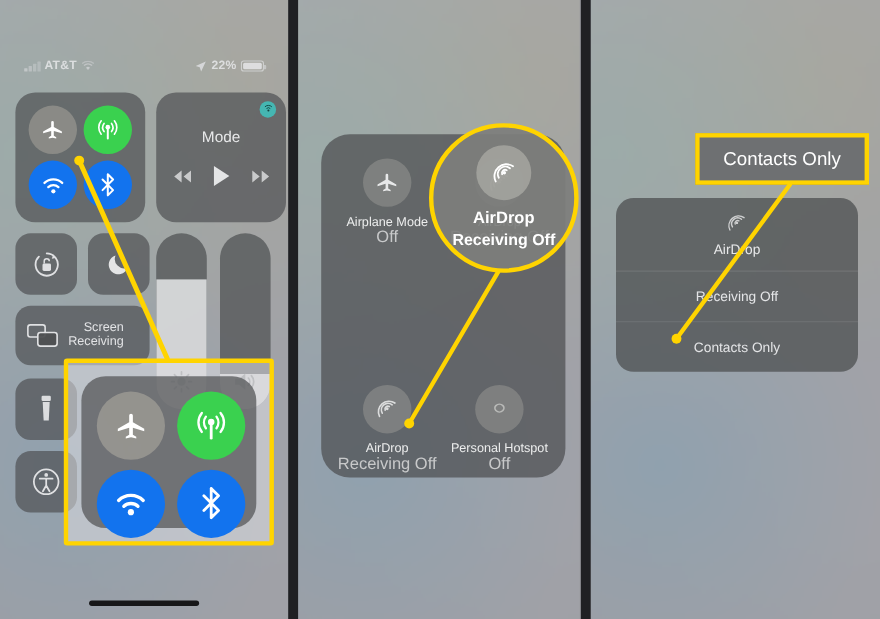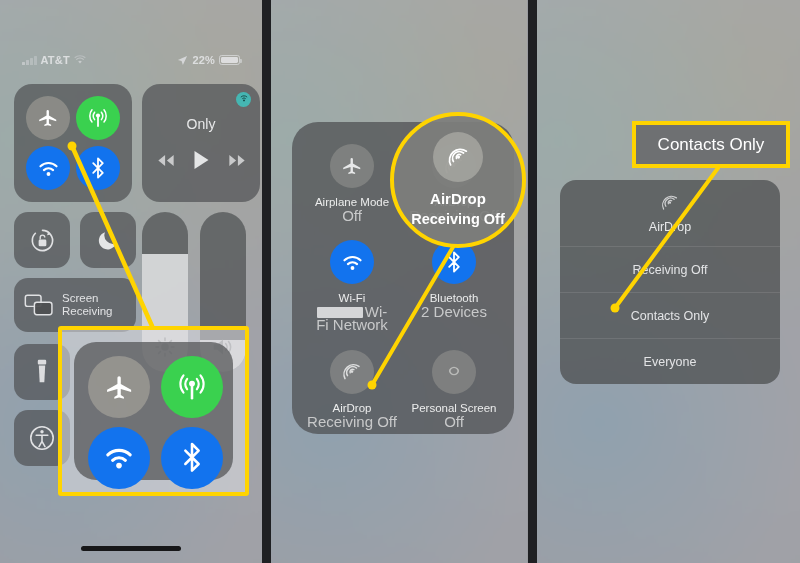--- a/index.html
+++ b/index.html
@@ -108,21 +108,21 @@
 
   .row2 { position:absolute; left:0; top:128px; }
   .sq { position:absolute; width:56px;height:56px;border-radius:14px;
         background: rgba(78,80,82,.70); display:flex;align-items:center;justify-content:center;}
   .sq.s1{left:0;top:0}.sq.s2{left:66px;top:0}
   .mirror {
     position:absolute;left:0;top:66px;width:122px;height:54px;border-radius:14px;
     background: rgba(78,80,82,.70); display:flex;align-items:center;gap:8px;padding-left:10px;
     box-sizing:border-box;
   }
-  .mirror .lbl{color:#e2e3e5;font-size:11.5px;line-height:13px;}
+  .mirror .lbl{color:#e2e3e5;font-size:11.5px;line-height:13px;text-align:right;}
   .sq.s3{left:0;top:132px}.sq.s4{left:0;top:198px}
 
   .slider {
     position:absolute; width:46px; height:160px; border-radius:23px;
     background: rgba(78,80,82,.72); overflow:hidden;
   }
   .slider .fill{position:absolute;left:0;right:0;bottom:0;background:rgba(225,226,228,.88);}
   .slider .gi{position:absolute;left:0;right:0;bottom:14px;display:flex;justify-content:center;}
   #slider-brightness{left:128px;top:128px}
   #slider-volume{left:186px;top:128px}
@@ -280,21 +280,21 @@
       <div class="media">
         <div class="airplay-badge">
           <svg width="10" height="10" viewBox="0 0 14 14">
             <g stroke="#12423f" stroke-width="1.2" fill="none">
                 <path d="M4.6 5.2a3.4 3.4 0 0 1 4.8 0"></path>
                 <path d="M2.6 3a6.2 6.2 0 0 1 8.8 0"></path>
               </g>
             <circle cx="7" cy="7.6" r="1.3" fill="#12423f"></circle>
           </svg>
         </div>
-        <div class="title">Only</div>
+        <div class="title">Mode</div>
         <div class="ctrls">
           <svg width="18" height="13" viewBox="0 0 20 14">
             <path d="M9 1 L9 13 L1.5 7 Z M18.5 1 L18.5 13 L11 7 Z" fill="#c9cacb"></path>
           </svg>
           <svg width="17" height="20" viewBox="0 0 17 20">
             <path d="M1.5 1 L15.5 10 L1.5 19 Z" fill="#e4e5e6"></path>
           </svg>
           <svg width="18" height="13" viewBox="0 0 20 14">
             <path d="M1.5 1 L1.5 13 L9 7 Z M11 1 L11 13 L18.5 7 Z" fill="#c9cacb"></path>
           </svg>
@@ -390,44 +390,21 @@
                   <path d="M5 18.6a9.6 9.6 0 0 1 14-12.2"></path>
                 <path d="M10.2 12.8a2.6 2.6 0 0 1 3.7-3.2"></path>
               </g>
               <circle cx="12" cy="11.6" r="1.3" fill="#eceded"></circle>
             </svg>
           </div>
           <div class="name">AirDrop</div>
           <div class="sub">Receiving Off</div>
         </div>
 
-        <div class="conn-item" id="conn-wifi">
-          <div class="bubble blue">
-            <svg width="23" height="19" viewBox="0 0 24 19">
-              <circle cx="12" cy="15.2" r="2" fill="#fff"></circle>
-              <path d="M7.2 11.2a7 7 0 0 1 9.6 0" stroke="#fff" stroke-width="2.2" fill="none" stroke-linecap="round"></path>
-              <path d="M3.6 7.2a12 12 0 0 1 16.8 0" stroke="#fff" stroke-width="2.2" fill="none" stroke-linecap="round"></path>
-            </svg>
-          </div>
-          <div class="name">Wi-Fi</div>
-          <div class="sub">
-            <span class="redact"></span><span>Wi-</span>
-          </div>
-          <div class="sub">Fi Network</div>
-        </div>
-
-        <div class="conn-item" id="conn-bluetooth">
-          <div class="bubble blue">
-            <svg width="16" height="23" viewBox="0 0 16 24">
-              <path d="M8 1.5 L13 6.5 L3 16.5 M3 6.5 L13 16.5 L8 21.5 L8 1.5" stroke="#fff" stroke-width="1.9" fill="none" stroke-linejoin="round" stroke-linecap="round"></path>
-            </svg>
-          </div>
-          <div class="name">Bluetooth</div>
-          <div class="sub">2 Devices</div>
-        </div>
+
 
         <div class="conn-item" id="conn-airdrop">
           <div class="bubble off">
             <svg width="24" height="24" viewBox="0 0 24 24">
               <g stroke="#dcdddd" stroke-width="1.5" fill="none" stroke-linecap="round">
                 <path d="M7.5 15.6a6 6 0 0 1 9-7.6"></path>
                   <path d="M5 18.6a9.6 9.6 0 0 1 14-12.2"></path>
                 <path d="M10.2 12.8a2.6 2.6 0 0 1 3.7-3.2"></path>
               </g>
               <circle cx="12" cy="11.6" r="1.3" fill="#dcdddd"></circle>
@@ -436,21 +413,21 @@
           <div class="name">AirDrop</div>
           <div class="sub">Receiving Off</div>
         </div>
 
         <div class="conn-item" id="conn-hotspot">
           <div class="bubble off">
             <svg width="22" height="22" viewBox="0 0 24 24">
               <path d="M15.5 8.5a5 5 0 0 0-7 0 3.4 3.4 0 0 0 0 4.8 5 5 0 0 0 7 0 3.4 3.4 0 0 0 0-4.8z" stroke="#b9bab8" stroke-width="1.6" fill="none" stroke-linecap="round"></path>
             </svg>
           </div>
-          <div class="name">Personal Screen</div>
+          <div class="name">Personal Hotspot</div>
           <div class="sub">Off</div>
         </div>
 
       </div>
     </div>
   </div>
 
   <div class="panel" id="panel-right">
     <div class="wall"></div>
 
@@ -461,21 +438,20 @@
             <path d="M7.5 15.6a6 6 0 0 1 9-7.6"></path>
               <path d="M5 18.6a9.6 9.6 0 0 1 14-12.2"></path>
             <path d="M10.2 12.8a2.6 2.6 0 0 1 3.7-3.2"></path>
           </g>
           <circle cx="12" cy="11.6" r="1.2" fill="#cfd0d1"></circle>
         </svg>
         <div class="t">AirDrop</div>
       </div>
       <div class="mrow">Receiving Off</div>
       <div class="mrow">Contacts Only</div>
-      <div class="mrow">Everyone</div>
     </div>
   </div>
 
   <div class="divider" id="divider-1"></div>
   <div class="divider" id="divider-2"></div>
 
   <div class="anno">
 
     <div class="hl-box" id="hl-toggles">
       <div class="hl-inner-card">

